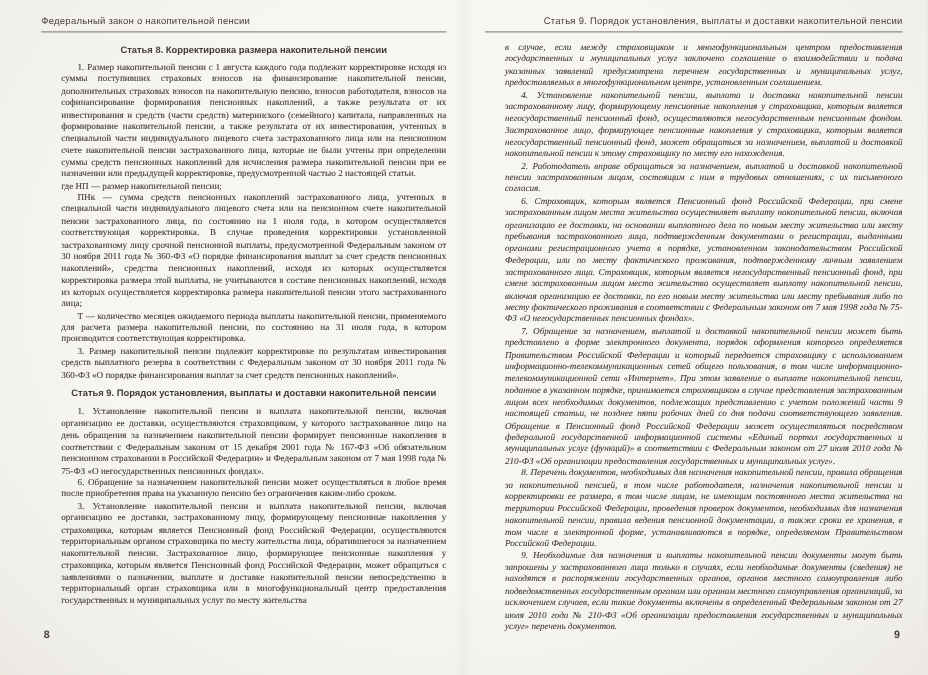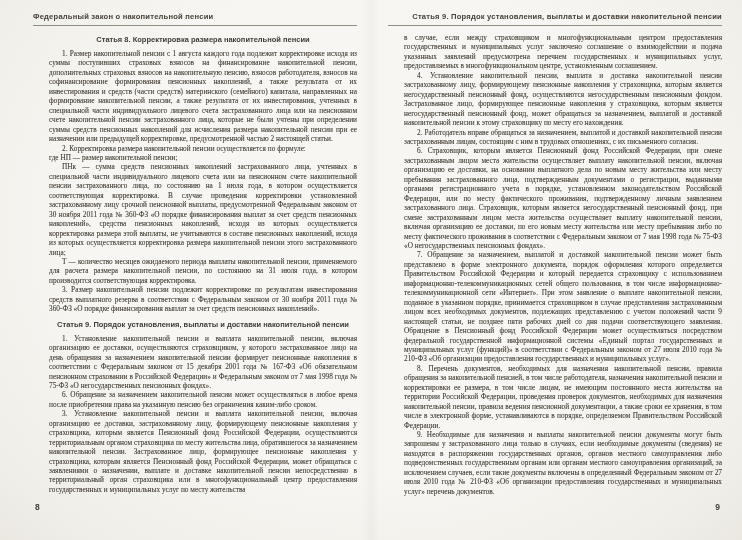--- a/index.html
+++ b/index.html
@@ -15,28 +15,28 @@
   }
   .gutter{
     position:absolute;left:362px;top:0;width:18px;height:540px;
     background:linear-gradient(90deg, rgba(120,110,95,0) 0%, rgba(120,110,95,0.05) 50%, rgba(120,110,95,0) 100%);
   }
   .page{position:absolute;top:12px;height:516px;}
   .page-left{left:33px;width:324px;}
   .page-right{left:388px;width:334px;}
   .running-head{
     font-family:"Liberation Sans", sans-serif;
-    font-weight:bold;font-size:7.6px;letter-spacing:0.2px;
+    font-weight:normal;font-size:7.6px;letter-spacing:0.2px;
     color:#474139;padding-bottom:4px;
     border-bottom:1px solid #928c82;
     white-space:nowrap;
   }
   .page-right .running-head{text-align:right;}
   .page-body{margin-top:9px;margin-left:16px;}
-  .page-right .page-body{margin-top:7px;}
+  .page-right .page-body{margin-top:7px;font-style:italic;}
   .page-body p{
     margin:0;font-size:7.3px;line-height:9.45px;
     text-align:justify;text-indent:13px;
     color:#4b453e;
     text-shadow:0 0 0.4px rgba(80,70,58,0.45);
   }
   .b-heading{
     font-family:"Liberation Sans", sans-serif !important;
     font-weight:bold;text-align:center !important;text-indent:0 !important;
     font-size:7.5px !important;line-height:9px !important;
@@ -60,21 +60,20 @@
   <div class="gutter"></div>
 
   <div class="page page-left">
     <div class="running-head">Федеральный закон о накопительной пенсии</div>
     <div class="page-body">
 
         <p class="b-heading">Статья 8. Корректировка размера накопительной пенсии</p>
 
         <p class="b-para">1. Размер накопительной пенсии с 1 августа каждого года подлежит корректировке исходя из суммы поступивших страховых взносов на финансирование накопительной пенсии, дополнительных страховых взносов на накопительную пенсию, взносов работодателя, взносов на софинансирование формирования пенсионных накоплений, а также результата от их инвестирования и средств (части средств) материнского (семейного) капитала, направленных на формирование накопительной пенсии, а также результата от их инвестирования, учтенных в специальной части индивидуального лицевого счета застрахованного лица или на пенсионном счете накопительной пенсии застрахованного лица, которые не были учтены при определении суммы средств пенсионных накоплений для исчисления размера накопительной пенсии при ее назначении или предыдущей корректировке, предусмотренной частью 2 настоящей статьи.</p>
 
-        <p class="b-para">2. Корректировка размера накопительной пенсии осуществляется по формуле:</p>
 
 
         <p class="b-flush">где НП — размер накопительной пенсии;</p>
 
 
         <p class="b-para">ПНк — сумма средств пенсионных накоплений застрахованного лица, учтенных в специальной части индивидуального лицевого счета или на пенсионном счете накопительной пенсии застрахованного лица, по состоянию на 1 июля года, в котором осуществляется соответствующая корректировка. В случае проведения корректировки установленной застрахованному лицу срочной пенсионной выплаты, предусмотренной Федеральным законом от 30 ноября 2011 года № 360-ФЗ «О порядке финансирования выплат за счет средств пенсионных накоплений», средства пенсионных накоплений, исходя из которых осуществляется корректировка размера этой выплаты, не учитываются в составе пенсионных накоплений, исходя из которых осуществляется корректировка размера накопительной пенсии этого застрахованного лица;</p>
 
         <p class="b-para">Т — количество месяцев ожидаемого периода выплаты накопительной пенсии, применяемого для расчета размера накопительной пенсии, по состоянию на 31 июля года, в котором производится соответствующая корректировка.</p>
 
         <p class="b-para">3. Размер накопительной пенсии подлежит корректировке по результатам инвестирования средств выплатного резерва в соответствии с Федеральным законом от 30 ноября 2011 года № 360-ФЗ «О порядке финансирования выплат за счет средств пенсионных накоплений».</p>

